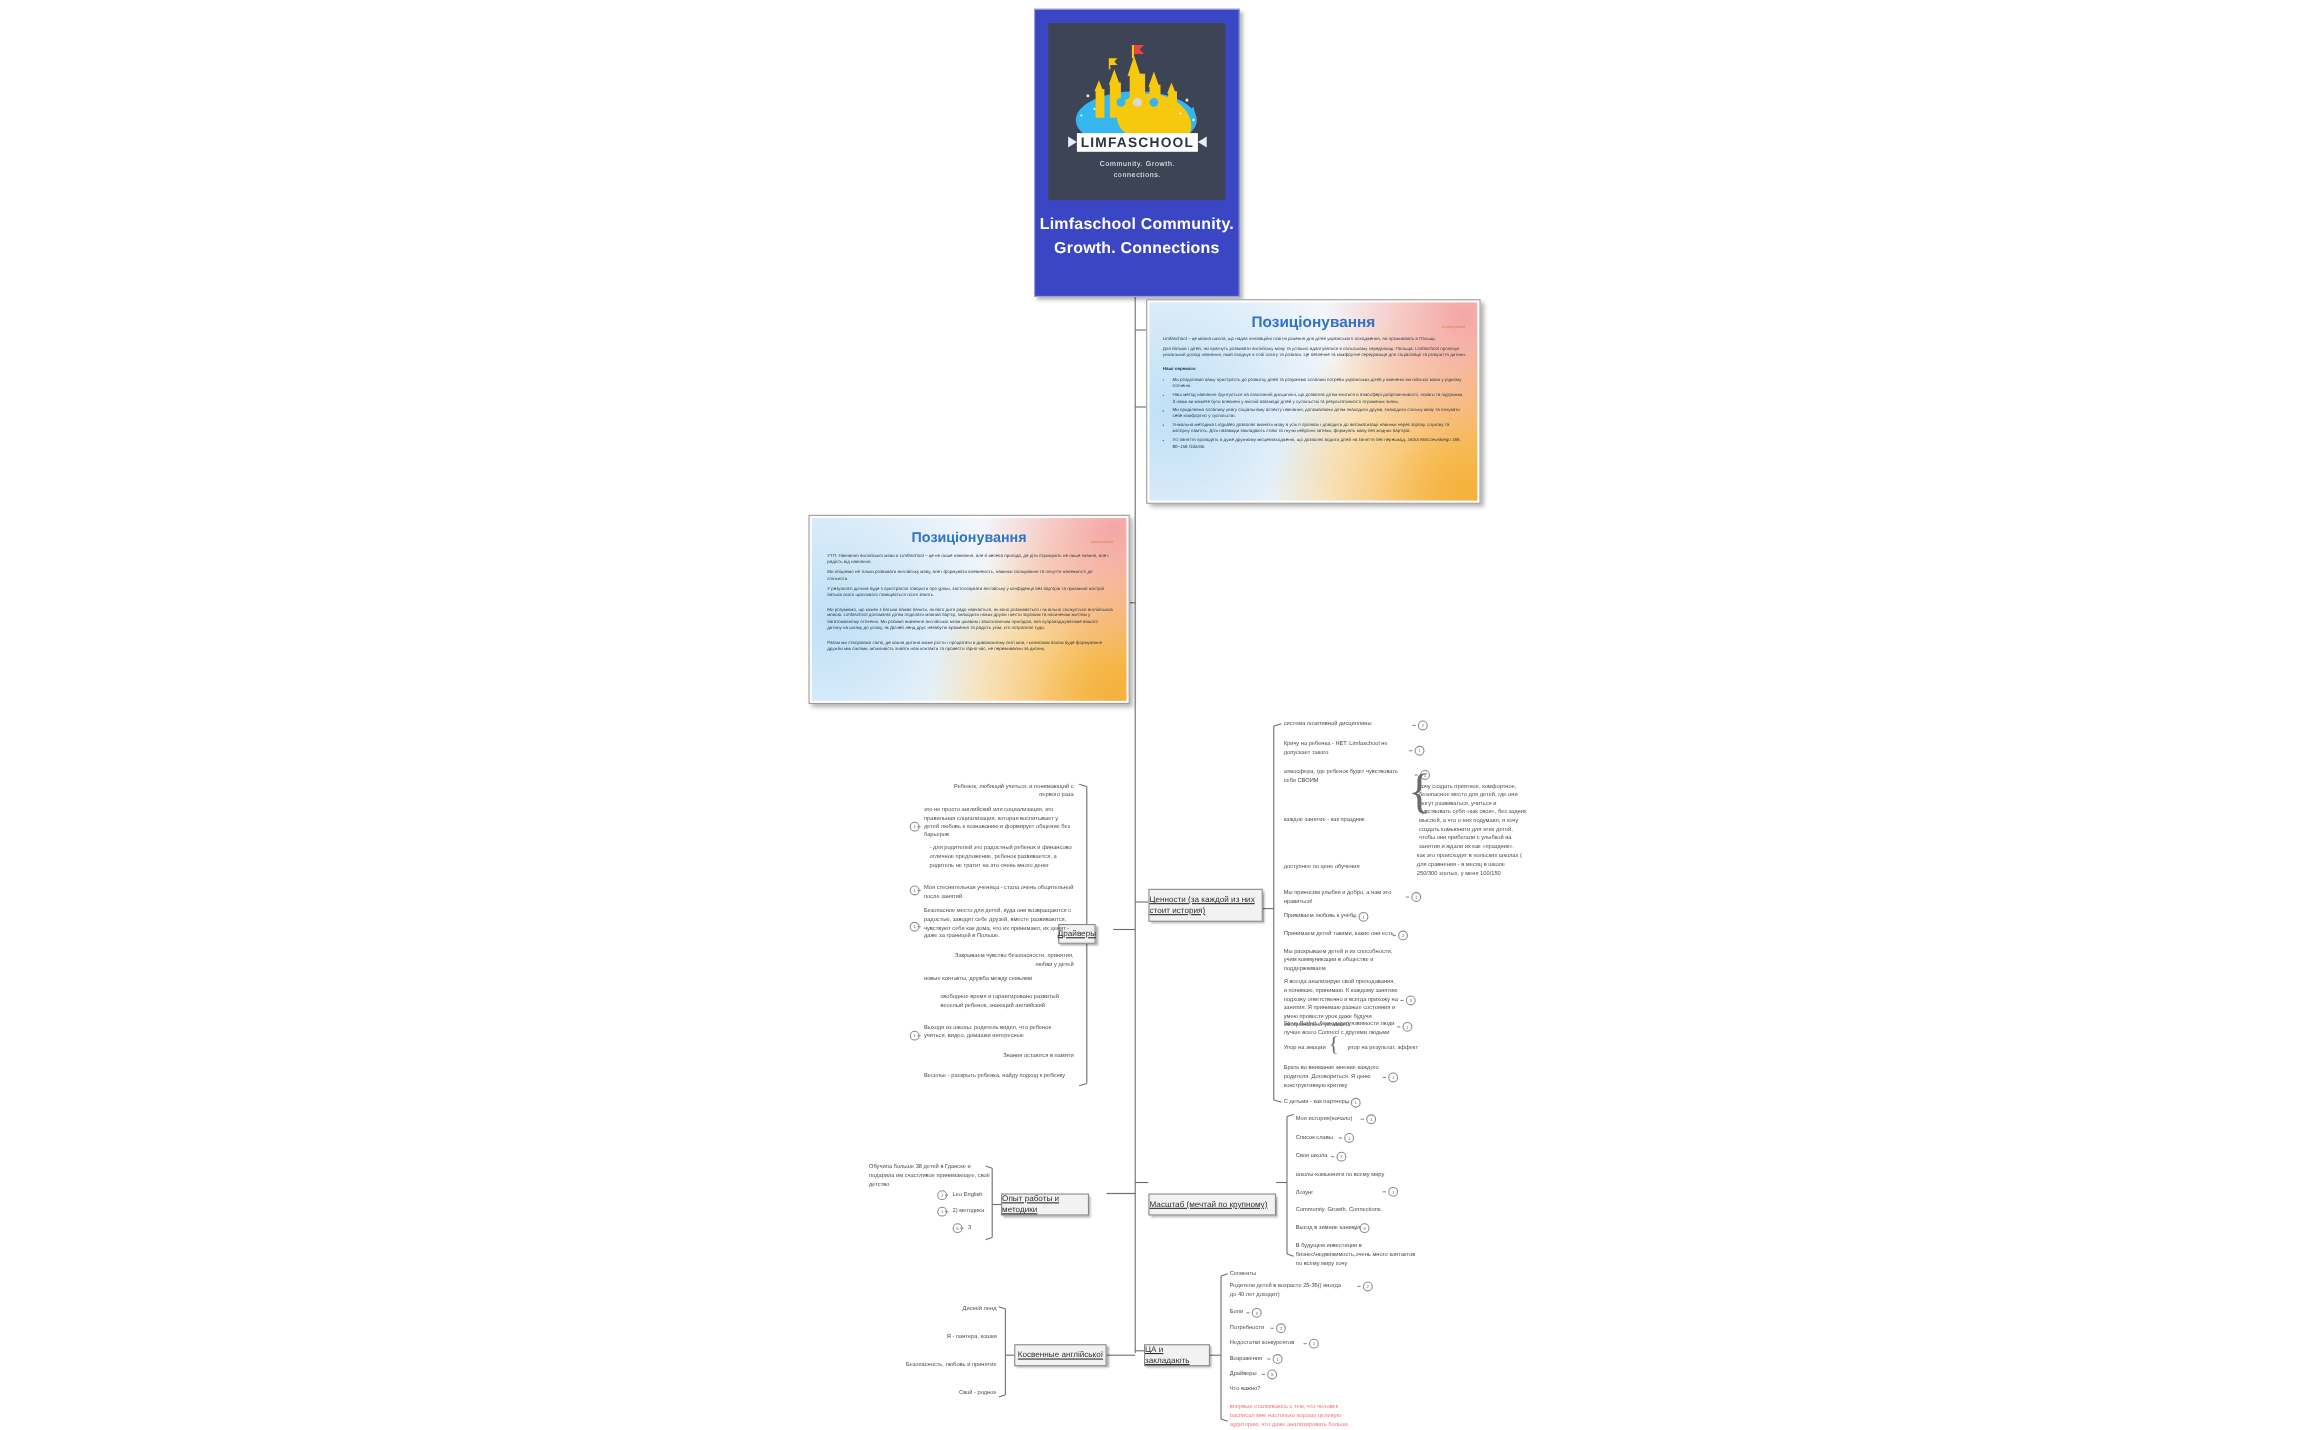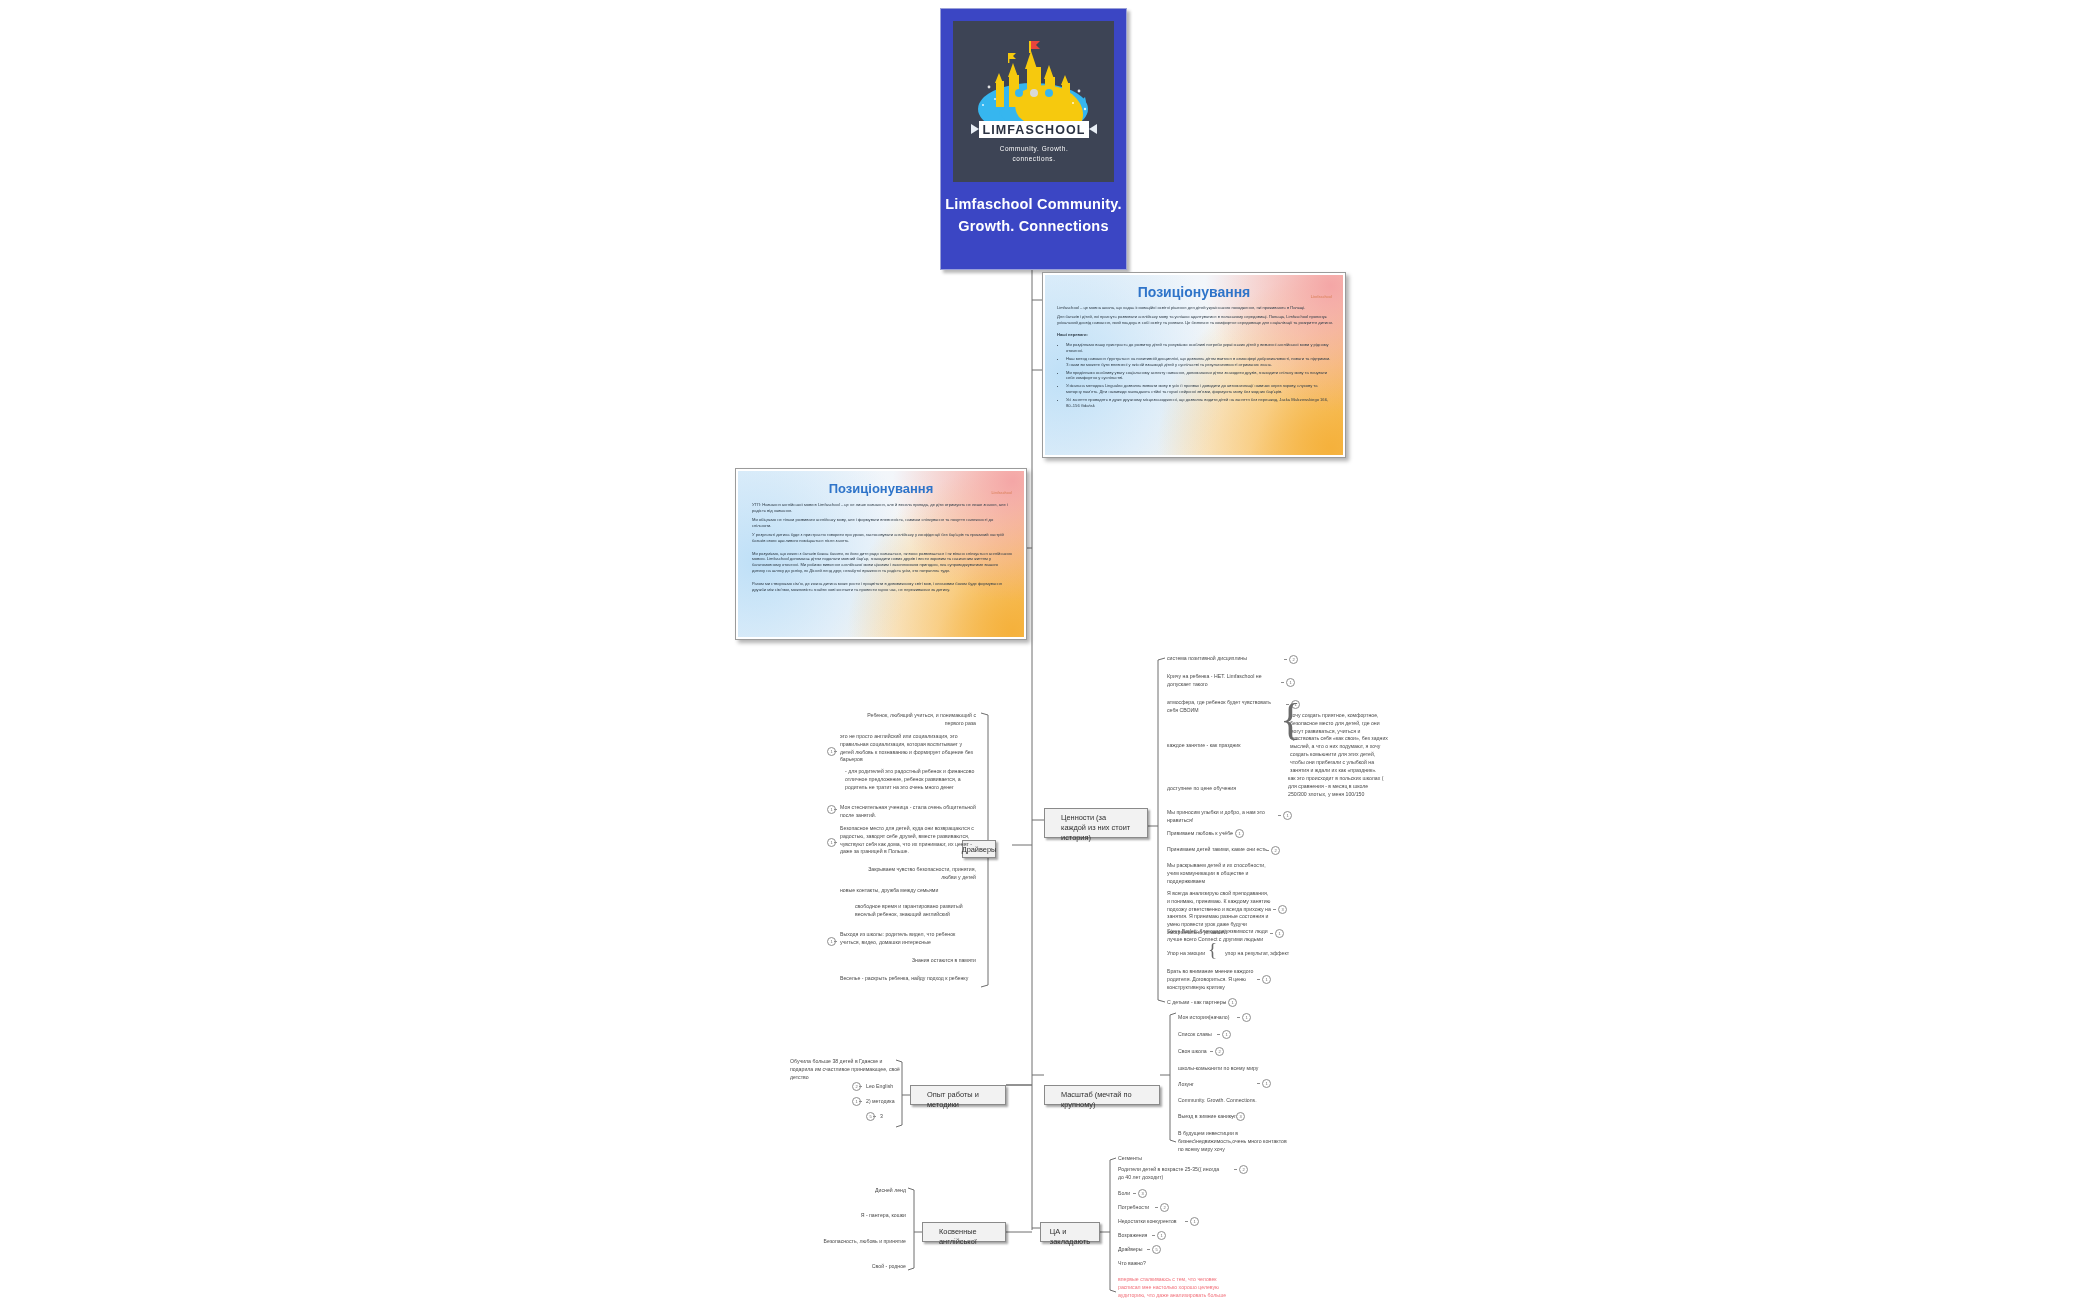--- a/index.html
+++ b/index.html
@@ -33,21 +33,21 @@
        }
   .slide h2{margin:0;text-align:center;color:#2f74c9;font-weight:bold;}
   .slide .brand{position:absolute;color:#e08a6a;font-weight:bold;}
   .slide p{margin:0 0 3px 0;}
   .slide .body{position:absolute;color:#2d3a46;}
 
   
   .node{position:absolute;background:#f2f2f2;border:1px solid #8a8a8a;
         box-shadow:2px 2px 2px rgba(0,0,0,.35);
         font-size:7.4px;color:#2f2f2f;line-height:1.35;
-        padding:4px 16px;box-sizing:border-box;display:flex;align-items:flex-start;}
+        padding:4px 0;box-sizing:border-box;display:flex;align-items:center;text-decoration:underline;}
 
   
   .leaf{position:absolute;font-size:5.2px;line-height:1.5;color:#4a4a4a;
         white-space:pre-line;}
   .leaf.r{text-align:right;}
   .leaf.red{color:#f2707a;}
 
   
   .bub{position:absolute;width:7px;height:7px;border:1px solid #8e8e8e;border-radius:50%;
        font-size:4px;line-height:7px;text-align:center;color:#6a6a6a;background:#fff;}
@@ -195,21 +195,21 @@
   </div>
 
   <div class="node" style="left:962px;top:840px;width:34px;height:18px;justify-content:center;">
     <span>Драйверы</span>
   </div>
 
   <div class="node" style="left:1044px;top:1065px;width:116px;height:20px;margin-top:20px;">
     <span>Масштаб (мечтай по крупному)</span>
   </div>
 
-  <div class="node" style="left:910px;top:1085px;width:96px;height:20px;justify-content:center;">
+  <div class="node" style="left:910px;top:1085px;width:80px;height:20px;justify-content:center;">
     <span>Опыт работы  и методики</span>
   </div>
 
   <div class="node" style="left:922px;top:1222px;width:84px;height:20px;justify-content:center;">
     <span>Косвенные англійської</span>
   </div>
 
   <div class="node" style="left:1040px;top:1222px;width:60px;height:20px;justify-content:center;">
     <span>ЦА и закладають</span>
   </div>

